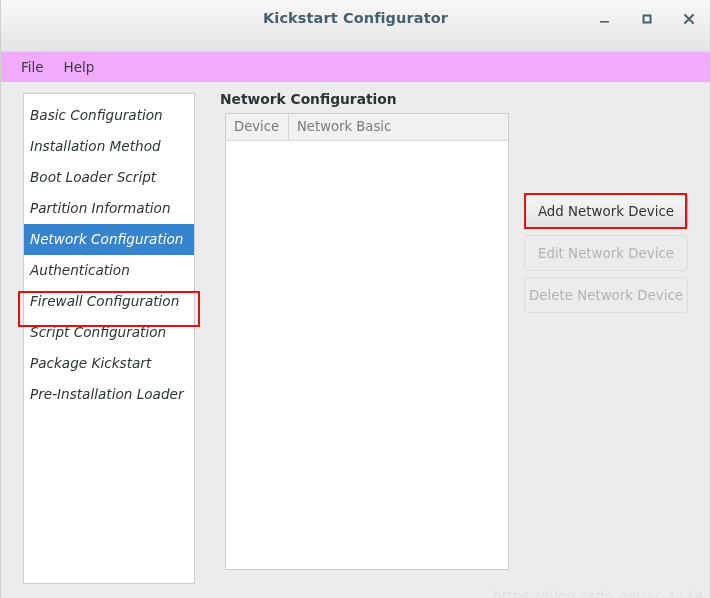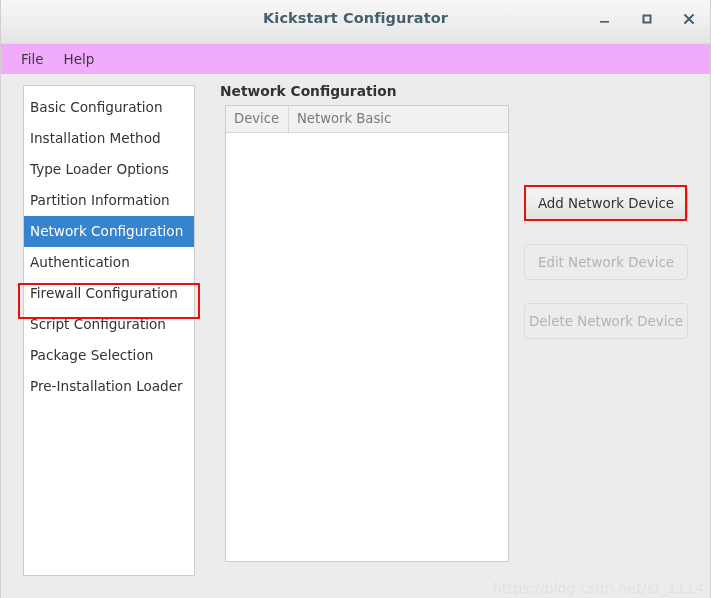--- a/index.html
+++ b/index.html
@@ -23,21 +23,21 @@
     box-sizing: border-box;
     border: 1px solid #d0cfcd;
     border-bottom: none;
     border-top: none;
     overflow: hidden;
   }
 
   
   .titlebar {
     position: relative;
-    height: 44px;
+    height: 52px;
     background: linear-gradient(to bottom, #f7f7f7 0%, #ededed 60%, #e4e4e4 100%);
     border-bottom: 1px solid #dcdcdc;
     box-sizing: border-box;
   }
   .title-text {
     position: absolute;
     left: 0;
     right: 0;
     top: 10px;
     text-align: center;
@@ -102,20 +102,21 @@
   }
   .side-item {
     position: relative;
     height: 31px;
     line-height: 31px;
     padding-left: 6px;
     font-size: 13.6px;
     color: #2e3436;
     white-space: nowrap;
     box-sizing: border-box;
+    font-style: italic;
   }
   .side-item.selected {
     background: #3584cd;
     color: #ffffff;
   }
 
   
   .annot-box {
     position: absolute;
     border: 2px solid #ea0f08;
@@ -183,21 +184,21 @@
   }
 
   
   .actions {
     position: absolute;
     left: 523px;
     top: 111px;
     width: 164px;
     display: flex;
     flex-direction: column;
-    gap: 23px;
+    gap: 6px;
   }
   .btn {
     height: 36px;
     border-radius: 4px;
     border: 1px solid #c2c1c0;
     background: linear-gradient(to bottom, #f6f6f5 0%, #ededec 50%, #e2e1e0 100%);
     font-size: 13.4px;
     color: #2e3436;
     display: flex;
     align-items: center;
@@ -251,27 +252,27 @@
   <div class="menubar">
     <div class="menu-item">File</div>
     <div class="menu-item">Help</div>
   </div>
 
   <div class="content">
 
     <div class="sidebar">
       <div class="side-item">Basic Configuration</div>
       <div class="side-item">Installation Method</div>
-      <div class="side-item">Type Loader Options</div>
+      <div class="side-item">Boot Loader Script</div>
       <div class="side-item">Partition Information</div>
       <div class="side-item selected">Network Configuration</div>
       <div class="side-item">Authentication</div>
       <div class="side-item">Firewall Configuration</div>
       <div class="side-item">Script Configuration</div>
-      <div class="side-item">Package Selection</div>
+      <div class="side-item">Package Kickstart</div>
       <div class="side-item">Pre-Installation Loader</div>
     </div>
 
     <div class="main-title">Network Configuration</div>
 
     <div class="table-wrap">
       <div class="table-head">
         <div class="th th-device">Device</div>
         <div class="th th-type">Network Basic</div>
       </div>

